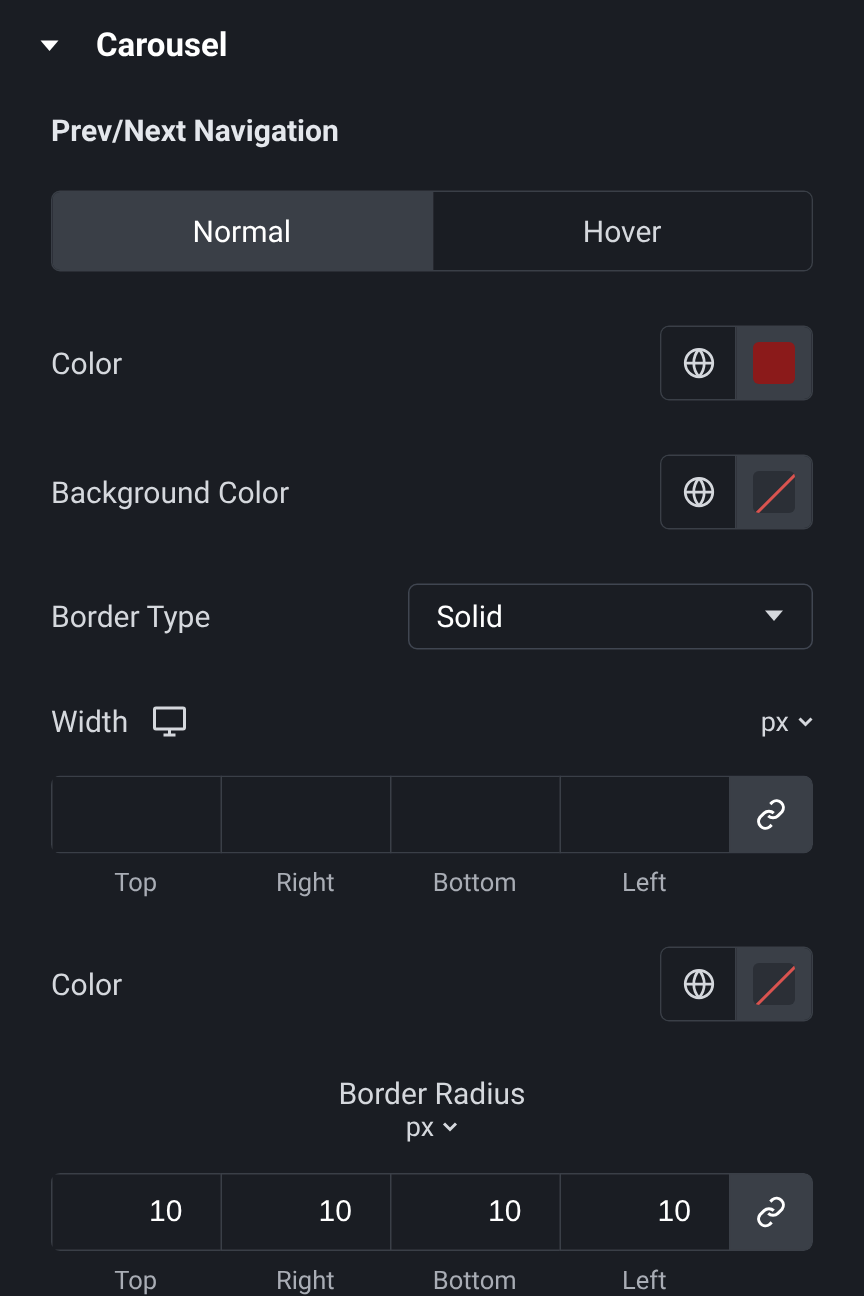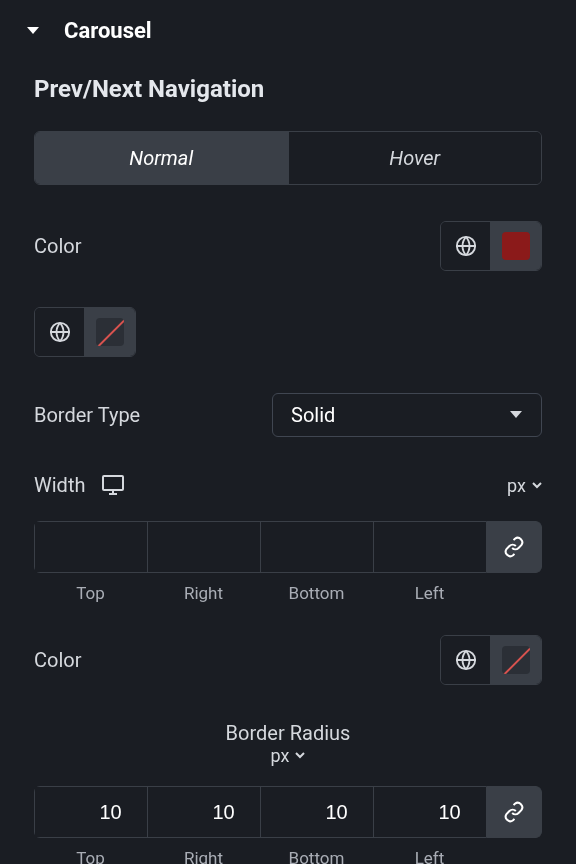--- a/index.html
+++ b/index.html
@@ -19,32 +19,31 @@
     margin-bottom: 32px;
     margin-left: -8px;
     cursor: pointer;
   }
   .section-title {
     font-size: 22px;
     font-weight: 700;
     color: #fff;
   }
   .subheading {
-    font-size: 24px;
+    font-size: 20px;
     font-weight: 700;
     color: #e4e7ec;
     margin-bottom: 28px;
   }
   .tabs {
     display: flex;
     border: 1px solid #3a3f47;
     border-radius: 6px;
     overflow: hidden;
     margin-bottom: 36px;
-    font-style: italic;
   }
   .tab {
     flex: 1;
     text-align: center;
     padding: 14px 0;
     font-size: 20px;
     color: #d5d8dd;
     background: #1a1d23;
     cursor: pointer;
     border-right: 1px solid #3a3f47;
@@ -211,20 +210,21 @@
             </svg>
         </span>
       </div>
       <div class="swatch-btn">
         <div class="swatch red"></div>
       </div>
     </div>
   </div>
 
   <div class="row">
+    <div class="row-label">Background Color</div>
     <div class="color-control">
       <div class="globe-btn">
         <span>
           <svg width="22" height="22" viewBox="0 0 24 24" fill="none" stroke="#d5d8dd" stroke-width="2">
               <circle cx="12" cy="12" r="10"></circle>
               <path d="M2 12h20M12 2a15 15 0 010 20M12 2a15 15 0 000 20"></path>
             </svg>
         </span>
       </div>
       <div class="swatch-btn">

